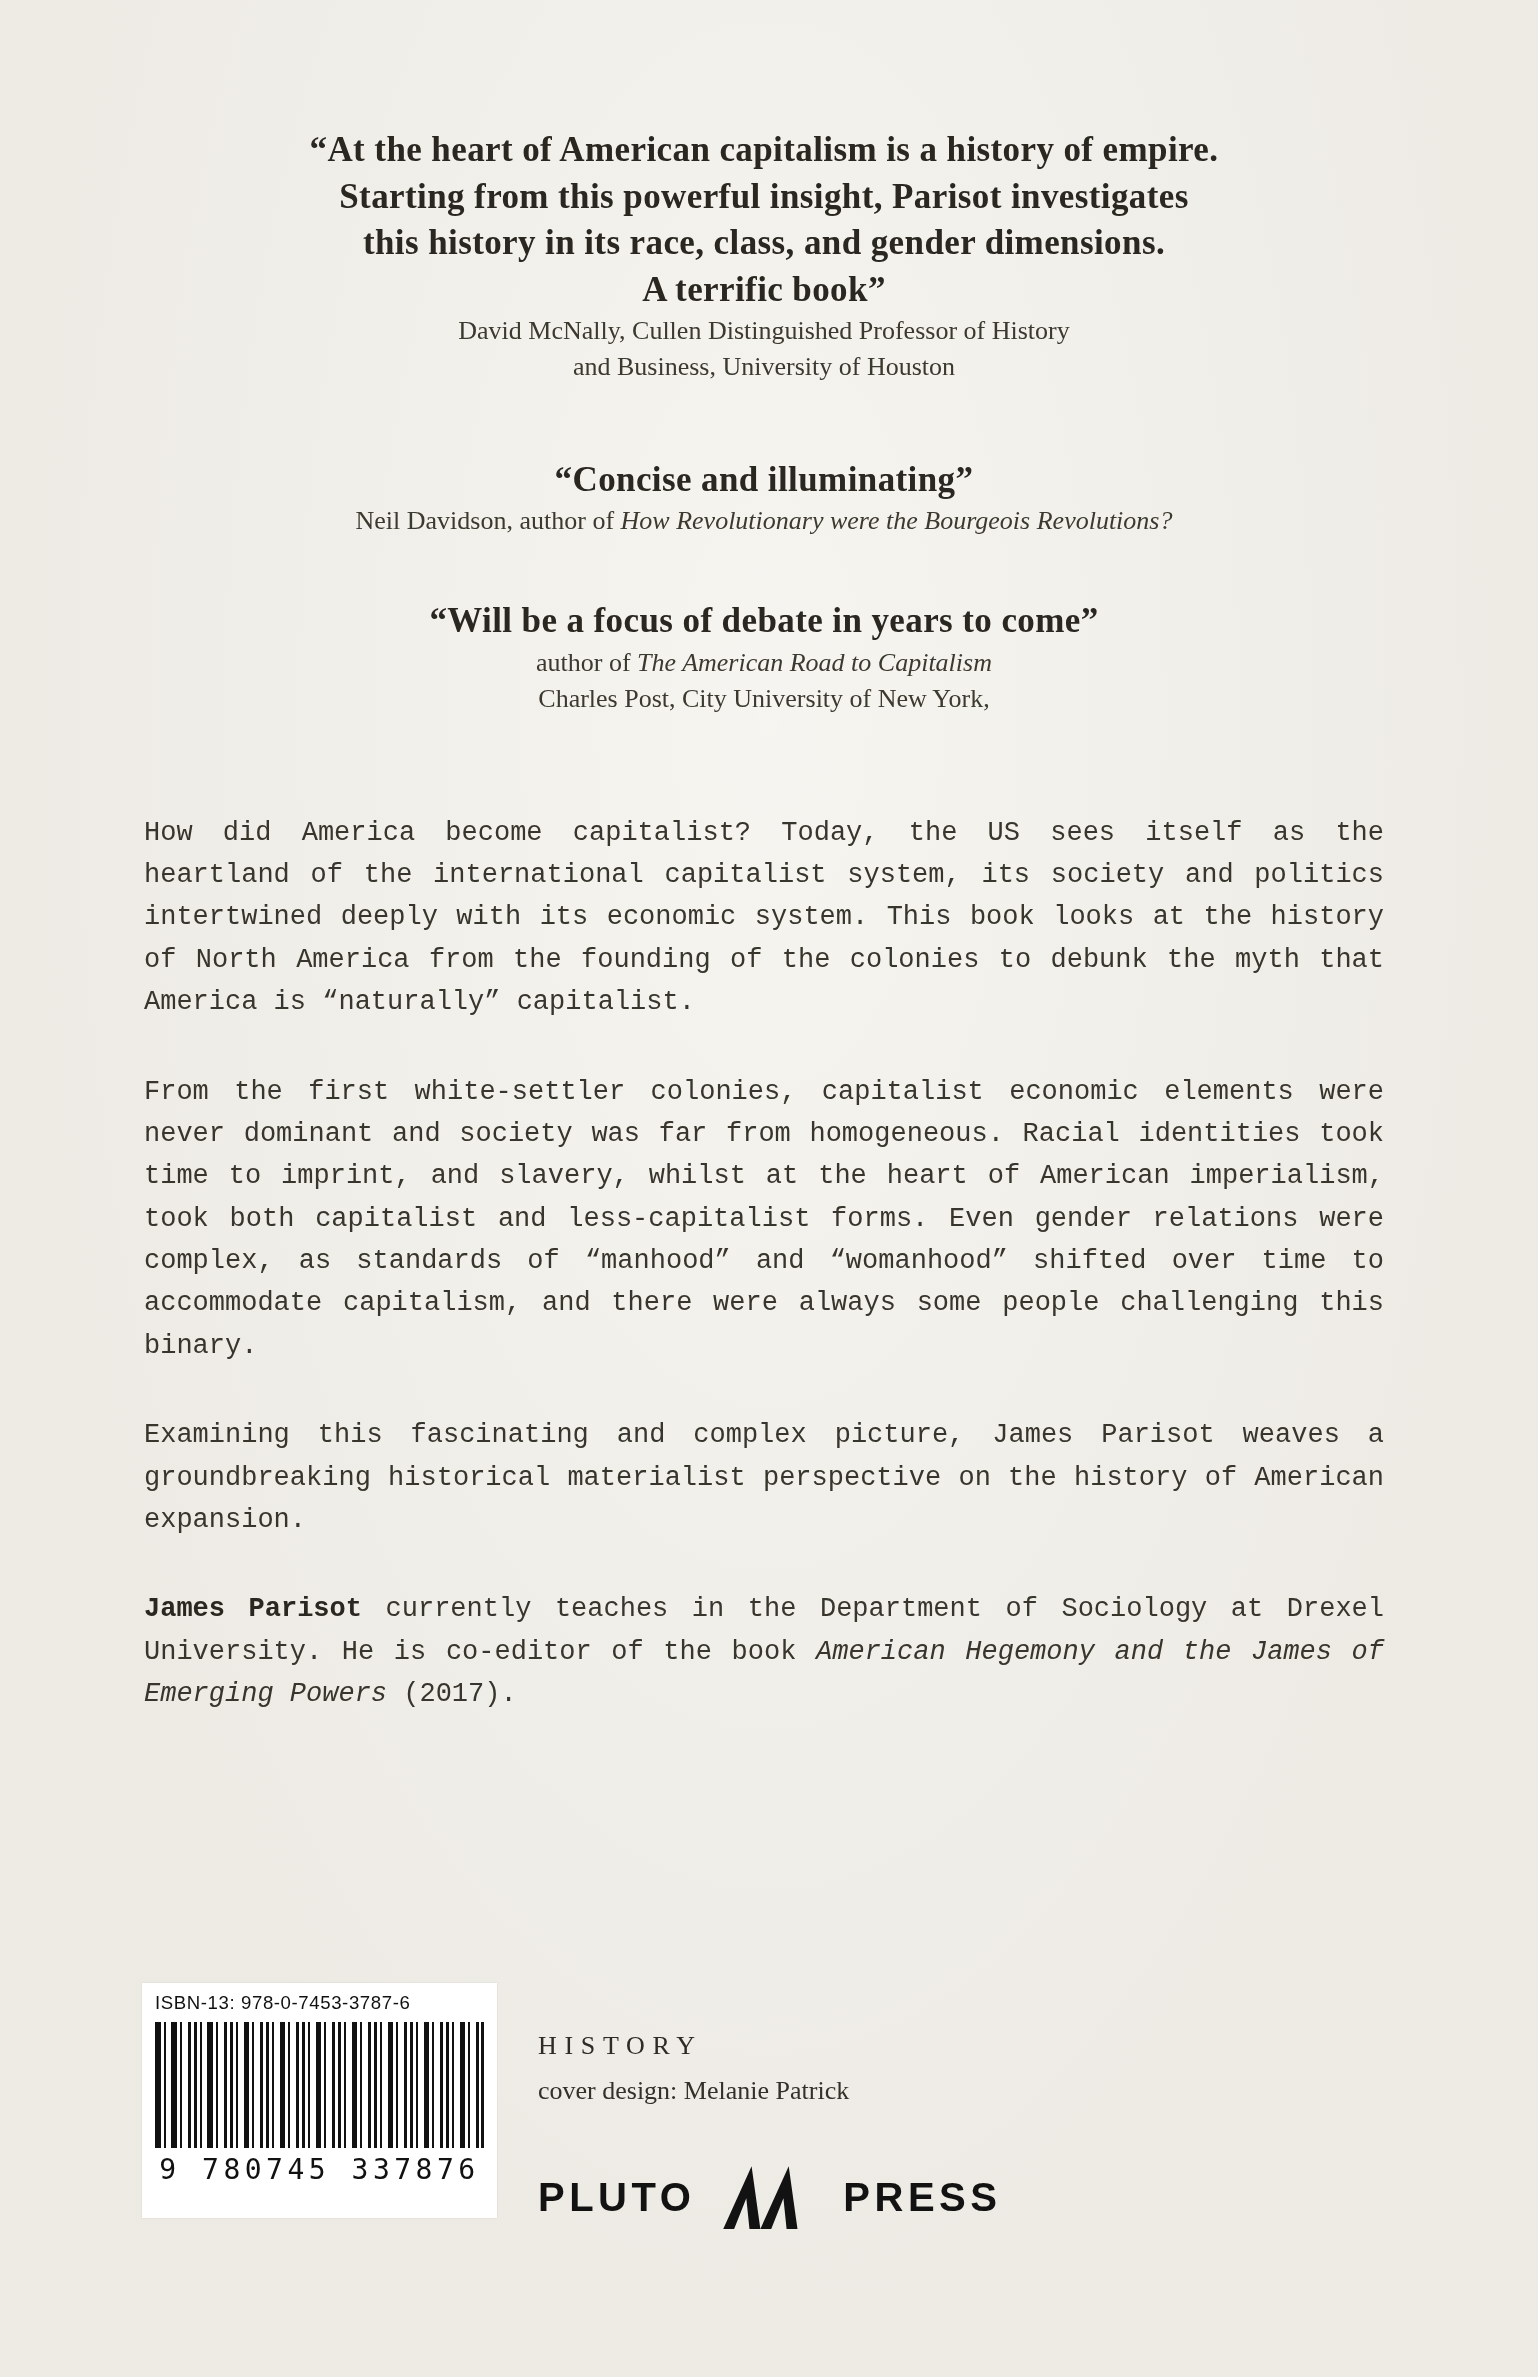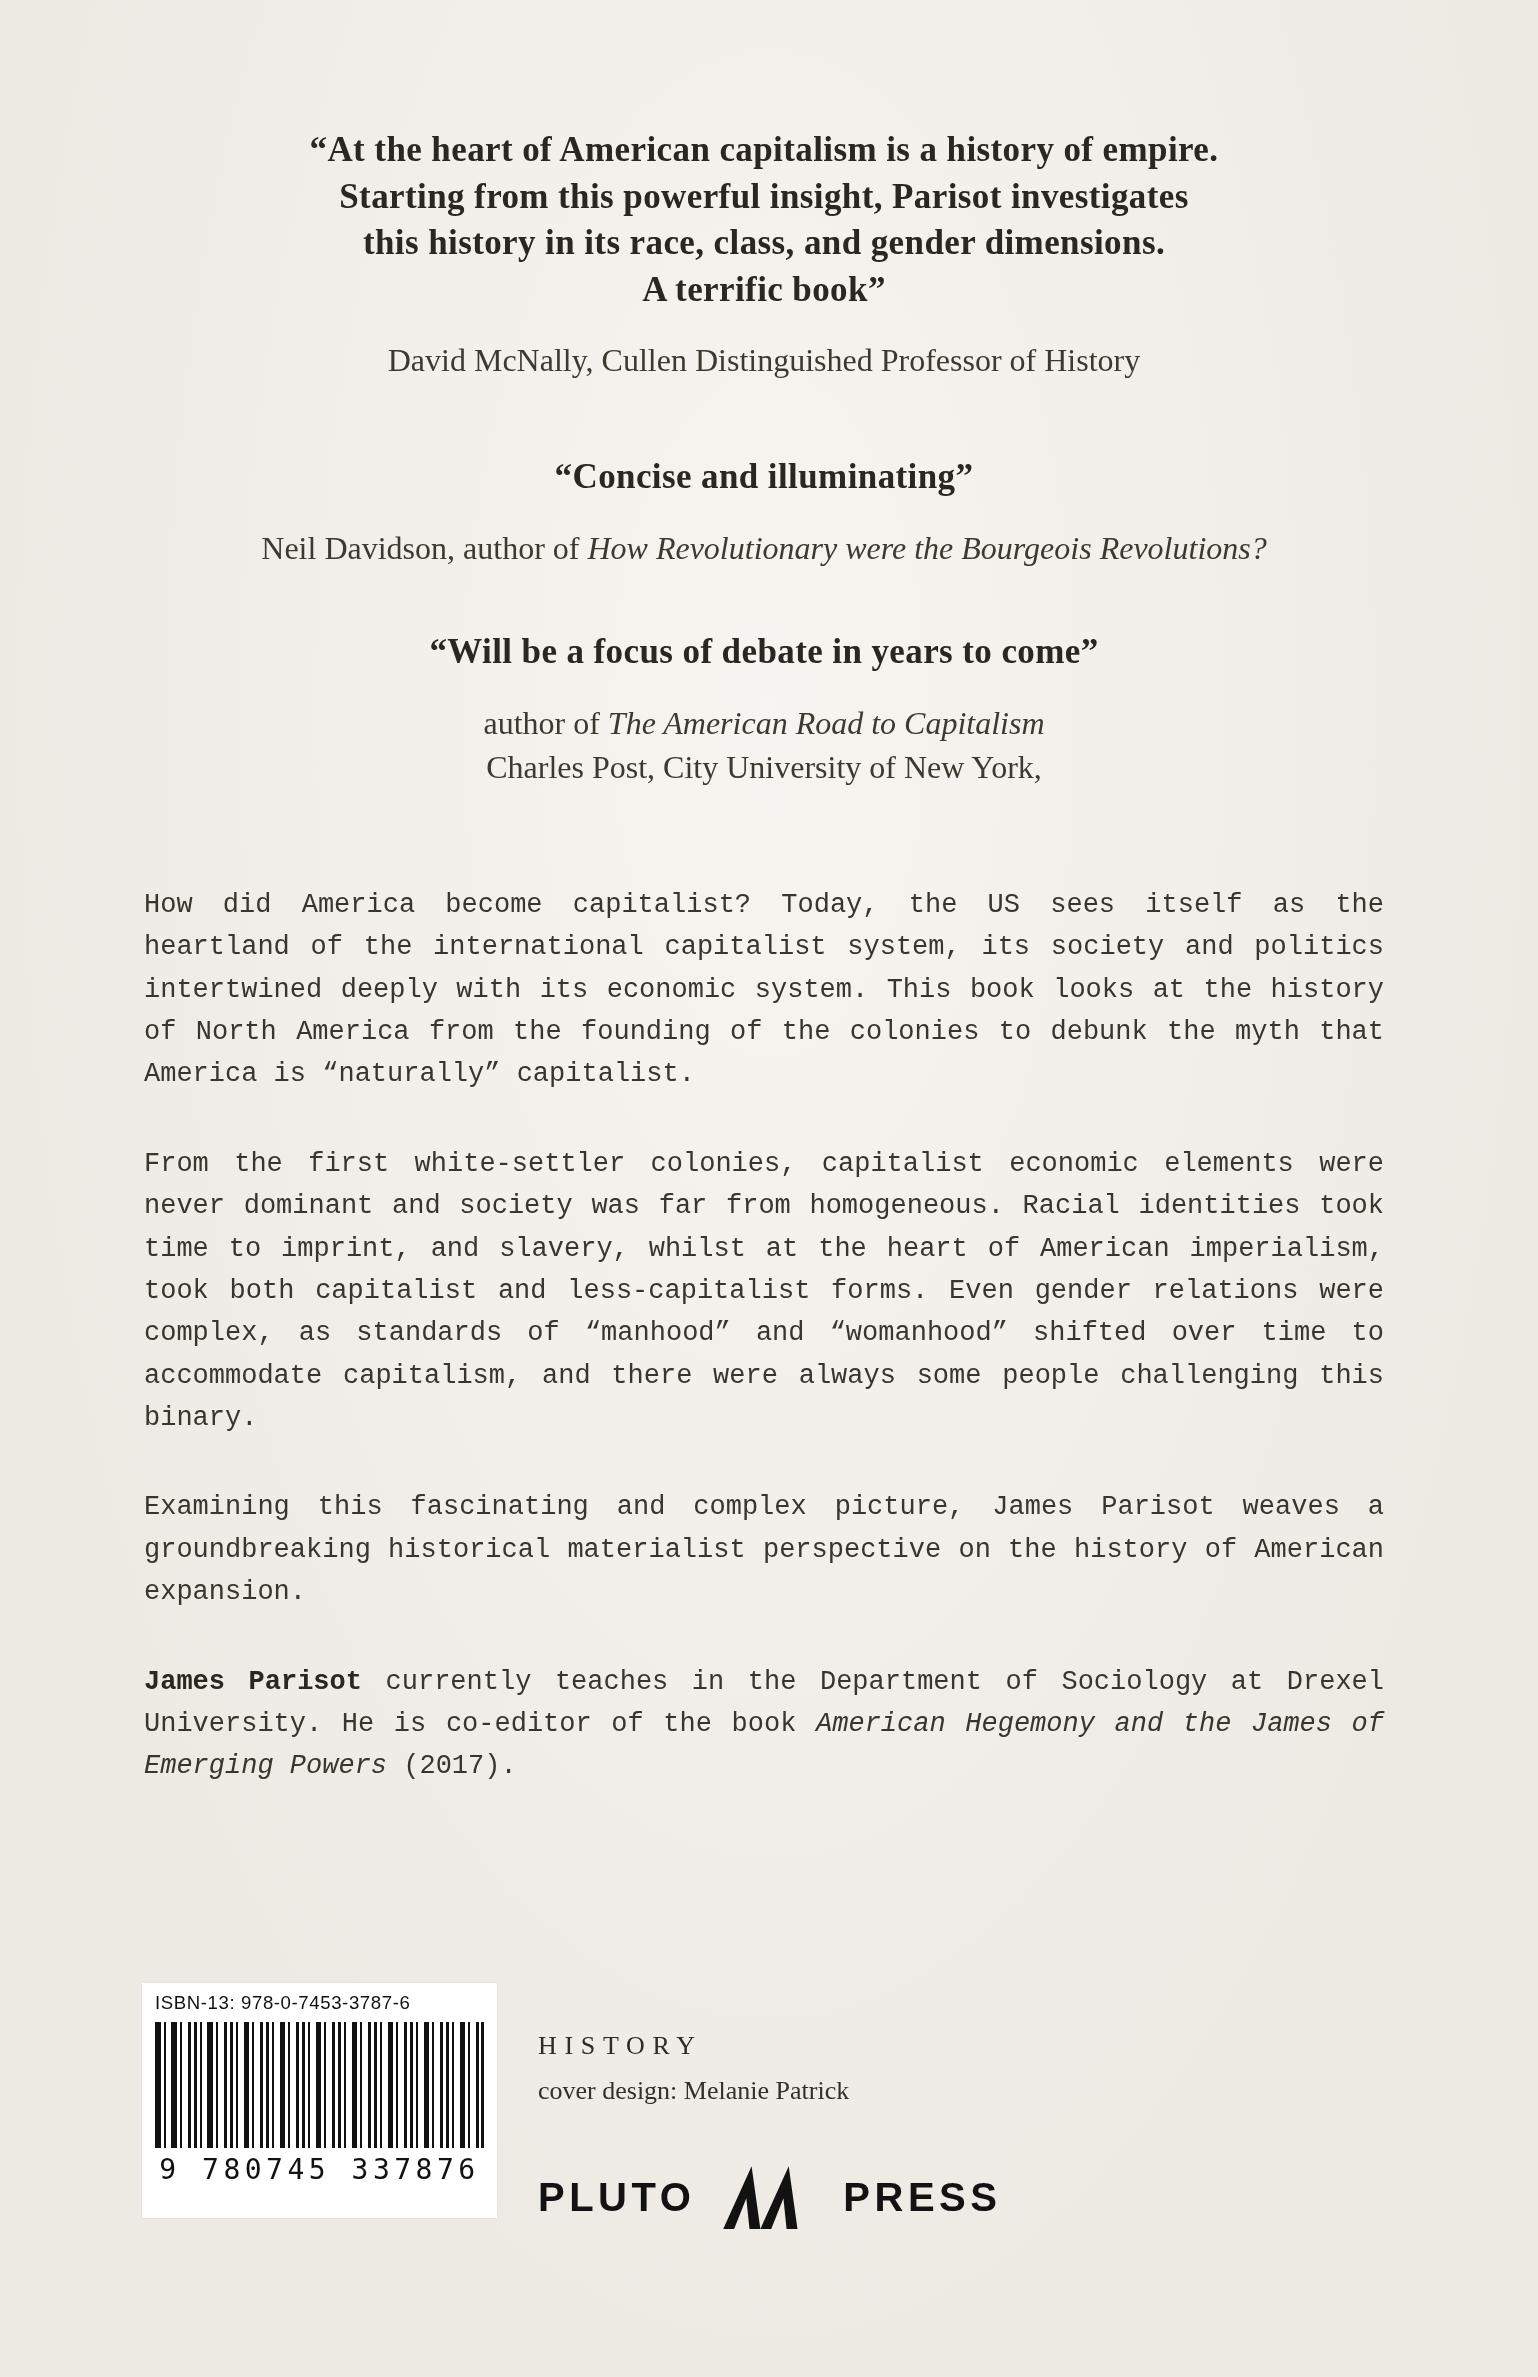--- a/index.html
+++ b/index.html
@@ -25,24 +25,24 @@
   
   .blurb { text-align: center; }
   .blurb .quote {
     font-weight: bold;
     font-size: 35px;
     line-height: 1.33;
     color: #29271f;
     letter-spacing: 0.4px;
   }
   .blurb .attribution {
-    font-size: 32px;
+    font-size: 26px;
     line-height: 1.38;
     color: #3c392f;
-    margin-top: 25px;
+    margin-top: 0;
   }
   .blurb-1 { margin-bottom: 72px; }
   .blurb-2 { margin-bottom: 59px; }
   .blurb-3 { margin-bottom: 95px; }
   .attribution em, .body-copy em, .bio em { font-style: italic; }
 
   
   .body-copy p {
     font-size: 27px;
     line-height: 1.57;
@@ -131,20 +131,21 @@
 
     <div class="blurb blurb-1">
       <div class="quote">
         <div>“At the heart of American capitalism is a history of empire.</div>
         <div>Starting from this powerful insight, Parisot investigates</div>
         <div>this history in its race, class, and gender dimensions.</div>
         <div>A terrific book”</div>
       </div>
       <div class="attribution">
         <div>David McNally, Cullen Distinguished Professor of History</div>
+        <div>and Business, University of Houston</div>
       </div>
     </div>
 
     <div class="blurb blurb-2">
       <div class="quote">“Concise and illuminating”</div>
       <div class="attribution">
         <span>Neil Davidson, author of </span><em>How Revolutionary were the Bourgeois Revolutions?</em>
       </div>
     </div>
 

